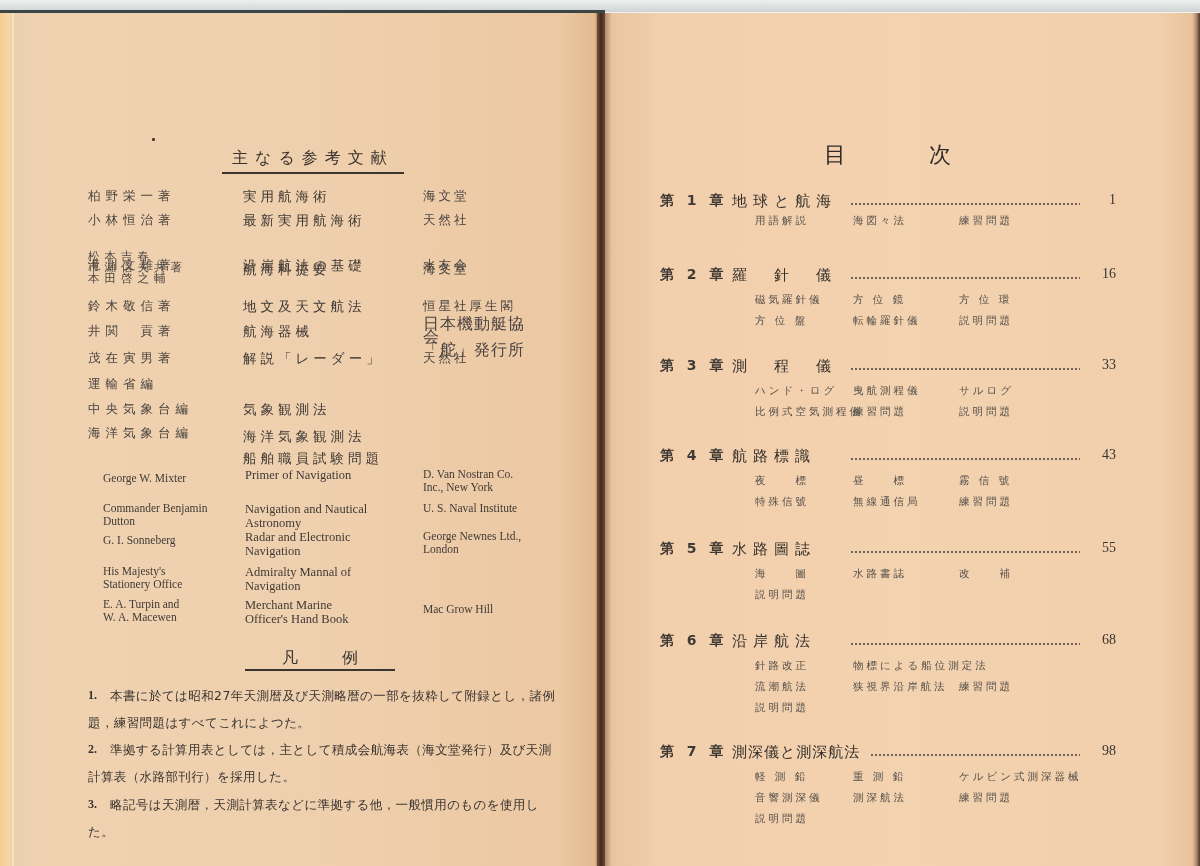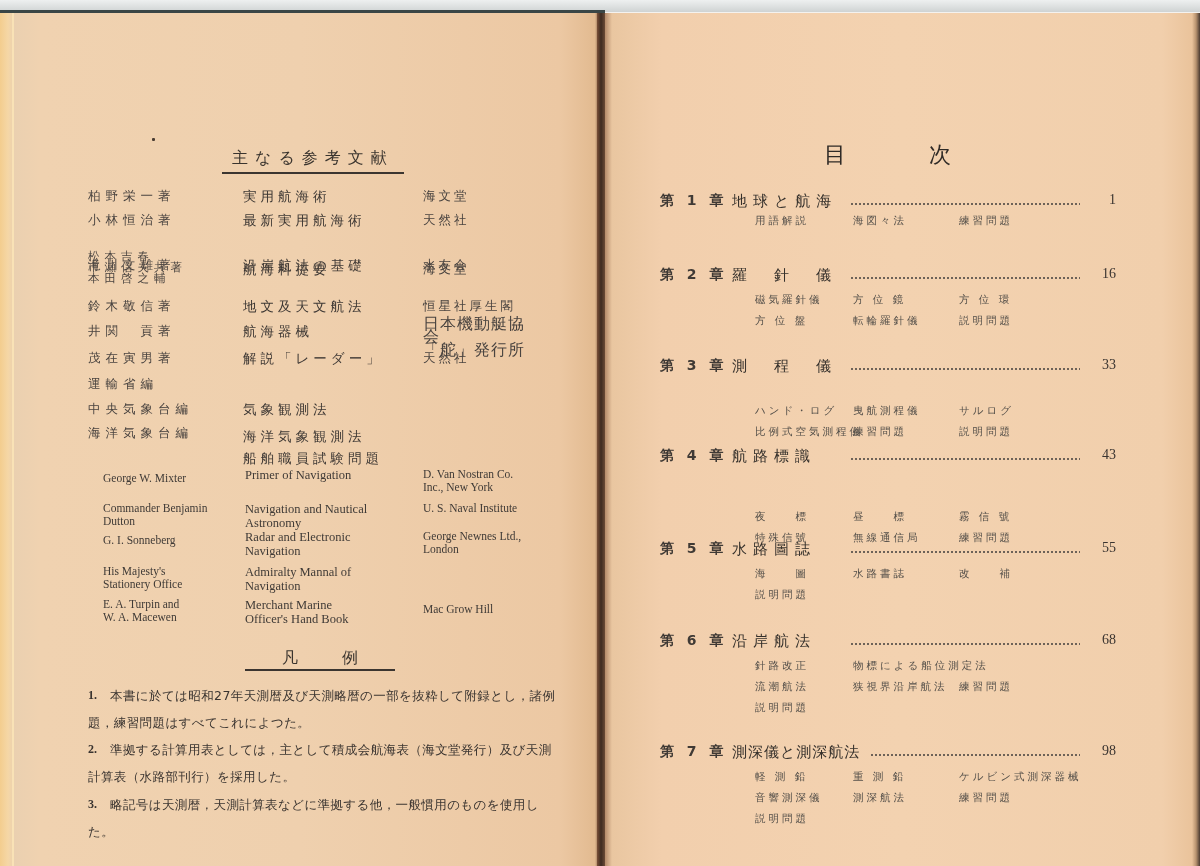--- a/index.html
+++ b/index.html
@@ -221,39 +221,39 @@
         <span class="t t1">転輪羅針儀</span>
         <span class="t t2">説明問題</span>
       </div>
     </div>
     <div class="chapter jp" style="top: 357px;">
       <span class="label">第 3 章</span>
       <span class="name">測　程　儀</span>
       <span class="leader" style="left:190px"></span>
       <span class="page-num">33</span>
     </div>
-    <div class="topics jp" style="top: 404px; text-align: right;">
+    <div class="topics jp" style="top: 384px; text-align: right;">
       <div class="trow">
         <span class="t t0">ハンド・ログ</span>
         <span class="t t1">曳航測程儀</span>
         <span class="t t2">サルログ</span>
       </div>
       <div class="trow">
         <span class="t t0">比例式空気測程儀</span>
         <span class="t t1">練習問題</span>
         <span class="t t2">説明問題</span>
       </div>
     </div>
     <div class="chapter jp" style="top: 447px;">
       <span class="label">第 4 章</span>
       <span class="name">航路標識</span>
       <span class="leader" style="left:190px"></span>
       <span class="page-num">43</span>
     </div>
-    <div class="topics jp" style="top: 474px; margin-top: 36px;">
+    <div class="topics jp" style="top: 474px;">
       <div class="trow">
         <span class="t t0">夜　　標</span>
         <span class="t t1">昼　　標</span>
         <span class="t t2">霧 信 號</span>
       </div>
       <div class="trow">
         <span class="t t0">特殊信號</span>
         <span class="t t1">無線通信局</span>
         <span class="t t2">練習問題</span>
       </div>

